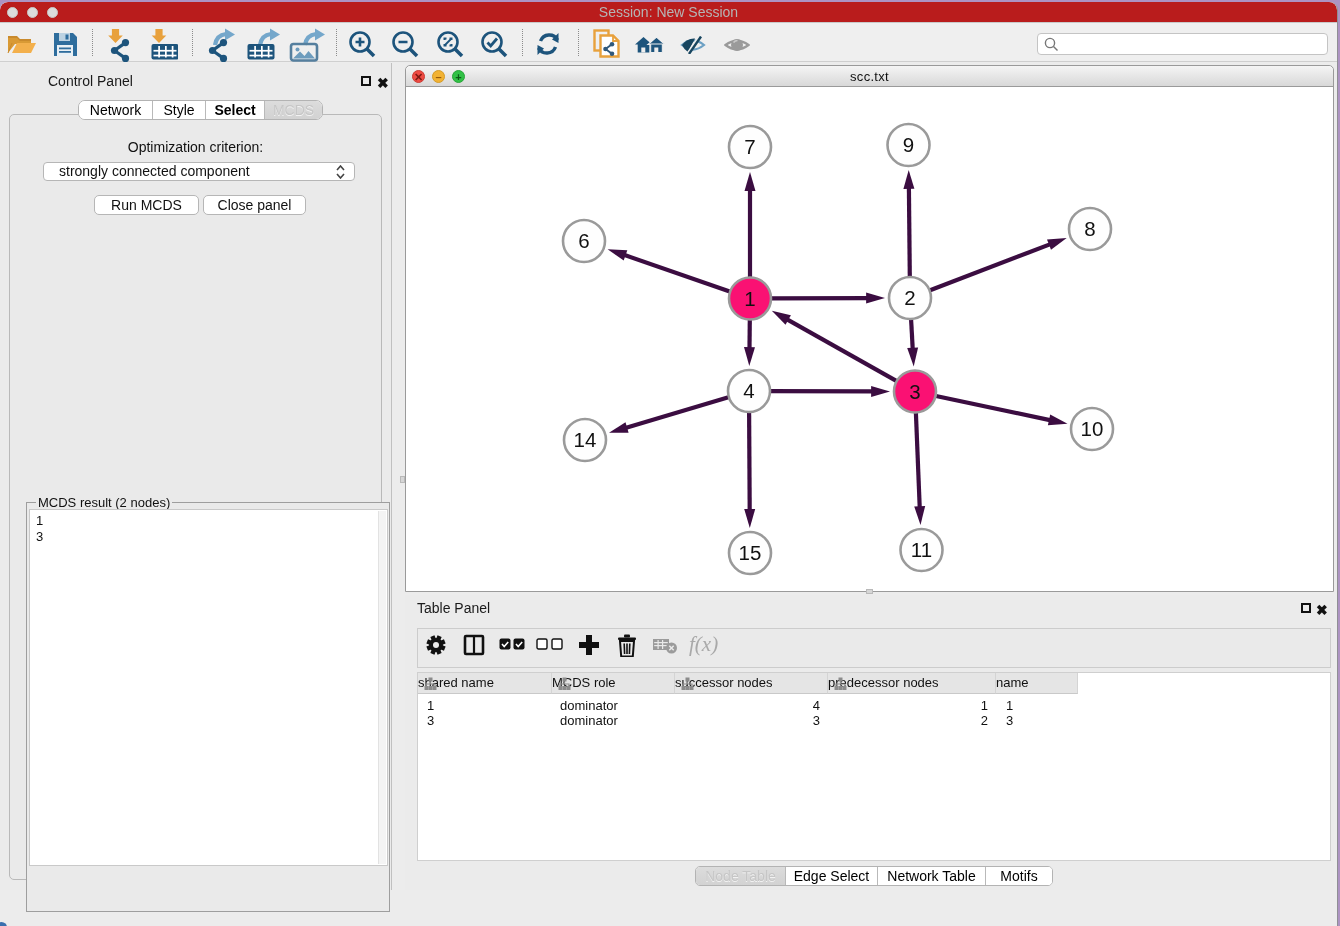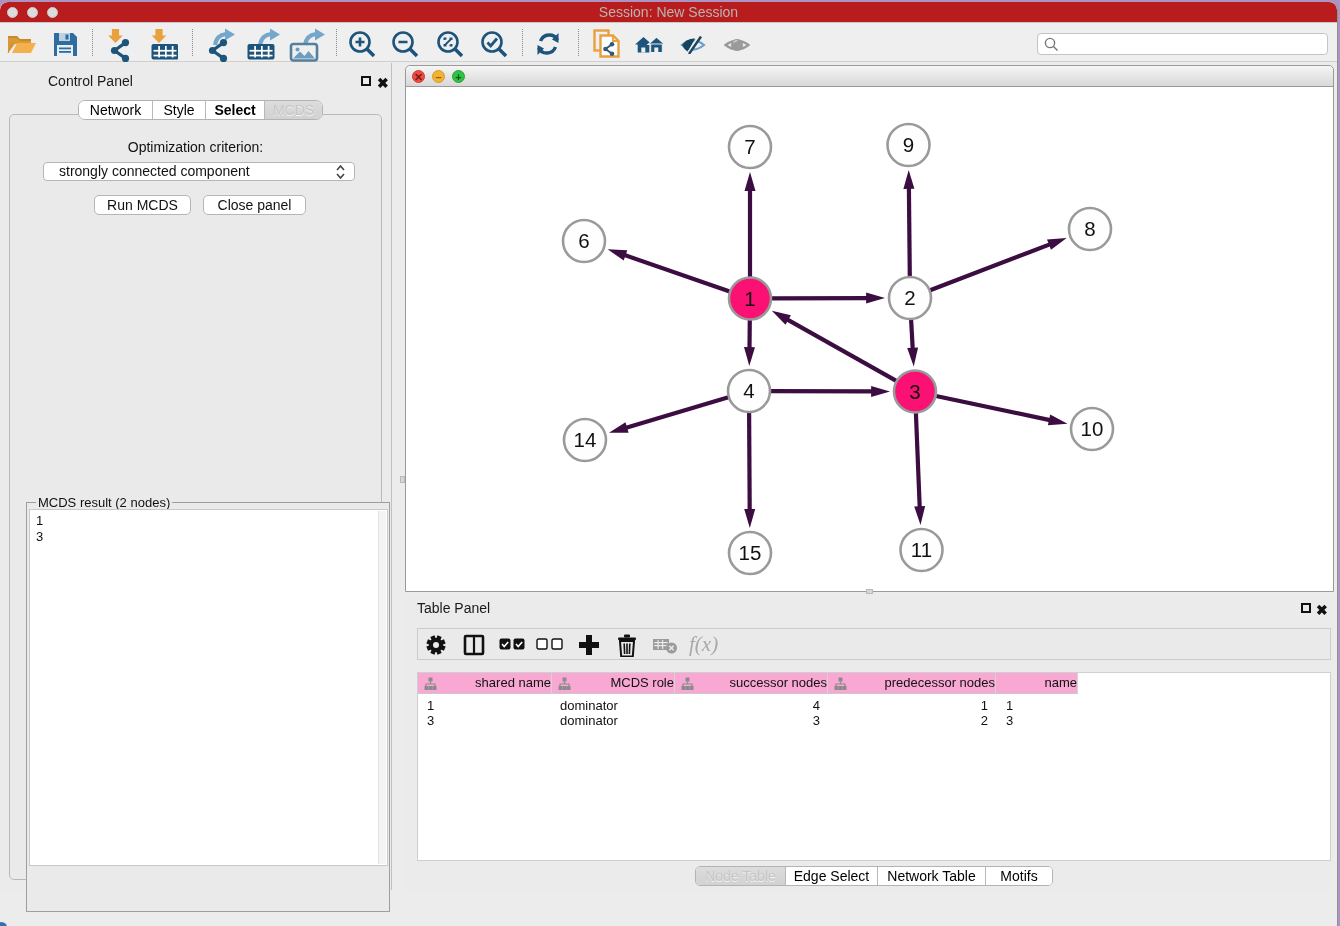--- a/index.html
+++ b/index.html
@@ -55,26 +55,26 @@
               background:linear-gradient(#f5f5f5,#d8d8d8); border-bottom:1px solid #9a9a9a;
               border-radius:5px 5px 0 0; }
   #nettitletext { position:absolute; left:0; top:3px; width:100%; text-align:center; font-size:13px;
                   font-weight:400; color:#111; letter-spacing:0.3px; }
   .mac { position:absolute; top:4px; width:13px; height:13px; border-radius:50%;
          font-size:11px; font-weight:bold; text-align:center; line-height:13px; }
   #netcanvas { position:absolute; left:0; top:22px; width:927px; height:503px; background:#fff; }
   
   #tpanel { position:absolute; left:405px; top:593px; width:929px; height:295px; background:#ebebeb; }
   #tphead { position:absolute; left:12px; top:5px; font-size:14px; color:#1a1a1a; }
-  #ttoolbar { position:absolute; left:12px; top:33px; width:914px; height:32px;
+  #ttoolbar { position:absolute; left:12px; top:33px; width:914px; height:40px;
               border:1px solid #cccccc; background:#eaeaea; }
   #ttable { position:absolute; left:12px; top:77px; width:914px; height:189px; background:#fff;
             border:1px solid #cfcfcf; }
-  .th { position:absolute; top:0; height:21px; background:#f9a8d4; border-right:1px solid #d4d4d4;
-        border-bottom:1px solid #c9c9c9; font-size:13px; color:#111; text-align:right; line-height:20px; }
+  .th { position:absolute; top:0; height:21px; background:#e5e5e5; border-right:1px solid #d4d4d4;
+        border-bottom:1px solid #c9c9c9; font-size:13px; color:#111; text-align:left; line-height:20px; }
   .td { position:absolute; font-size:13px; color:#111; height:16px; line-height:16px; }
   #ttabs { position:absolute; left:290px; top:271px; height:20px; display:flex;
            border:1px solid #b3b3b3; border-radius:5px; overflow:hidden; background:#fff; }
   
   #statusbar { position:absolute; left:0; top:888px; width:1338px; height:36px; background:#ececec;
                border-top:1px solid #cdcdcd; }
   #listbtn { position:absolute; left:10px; top:9px; width:28px; height:21px; background:#fbfbfb;
              border:1px solid #b9b9b9; }
   #membtn { position:absolute; left:1254px; top:7px; width:74px; height:23px; background:#f9f9f9;
             border:1px solid #a9a9a9; font-size:13px; color:#111; display:flex; align-items:center; }
@@ -227,32 +227,33 @@
       <div class="seg" style="width:73px;">Network</div>
       <div class="seg" style="width:53px;">Style</div>
       <div class="seg" style="width:59px;font-weight:bold;">Select</div>
       <div class="seg dis" style="width:58px;">MCDS</div>
     </div>
     <div id="optlabel">Optimization criterion:</div>
     <div id="cselect">strongly connected component<svg width="11" height="14" viewBox="0 0 11 14" style="position:absolute; right:8px; top:2px;">
           <path d="M2 5 L5.5 1 L9 5" fill="none" stroke="#444" stroke-width="1.6"></path>
           <path d="M2 9 L5.5 13 L9 9" fill="none" stroke="#444" stroke-width="1.6"></path>
         </svg></div>
-    <div class="btn" style="left:94px; top:132px; width:97px;">Run MCDS</div>
+    <div class="btn" style="left:94px; top:132px; width:105px;">Run MCDS</div>
     <div class="btn" style="left:203px; top:132px; width:103px;">Close panel</div>
     <div id="mcdsbox">
       <div id="mcdslegend">MCDS result (2 nodes)</div>
       <div id="mcdstext">1<br>3<div id="mcdsscroll"></div></div>
     </div>
   </div>
   <div id="netwin">
     <div id="nettitle">
       <div class="mac" style="left:6px; background:#ef4b43; border:1px solid #ca3c34; color:#7d1710;">✕</div>
       <div class="mac" style="left:26px; background:#f2b233; border:1px solid #d49b27; color:#93570a;">–</div>
       <div class="mac" style="left:46px; background:#31c146; border:1px solid #28a339; color:#0c5c17;">+</div>
+      <div id="nettitletext">scc.txt</div>
     </div>
     <div id="netcanvas">
       <svg width="927" height="503" viewBox="0 0 927 503">
           <line x1="344.0" y1="189.0" x2="344.0" y2="102.0" stroke="#3b0d41" stroke-width="4.2"></line>
           <polygon points="344.0,84.0 349.5,102.9 338.5,102.9" fill="#3b0d41"></polygon>
           <line x1="323.7" y1="203.5" x2="218.6" y2="167.1" stroke="#3b0d41" stroke-width="4.2"></line>
           <polygon points="201.6,161.2 221.3,162.2 217.7,172.6" fill="#3b0d41"></polygon>
           <line x1="365.5" y1="210.4" x2="461.0" y2="210.1" stroke="#3b0d41" stroke-width="4.2"></line>
           <polygon points="479.0,210.1 460.1,215.6 460.1,204.6" fill="#3b0d41"></polygon>
           <line x1="343.8" y1="232.0" x2="343.5" y2="260.0" stroke="#3b0d41" stroke-width="4.2"></line>

